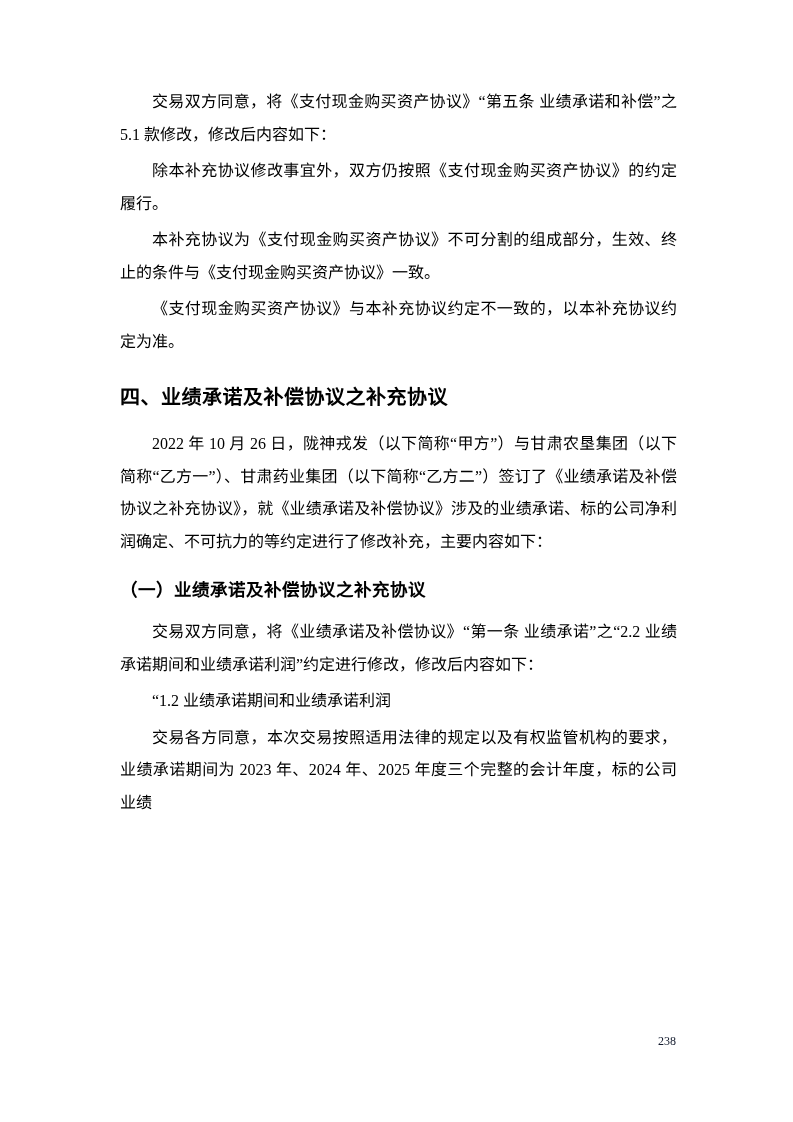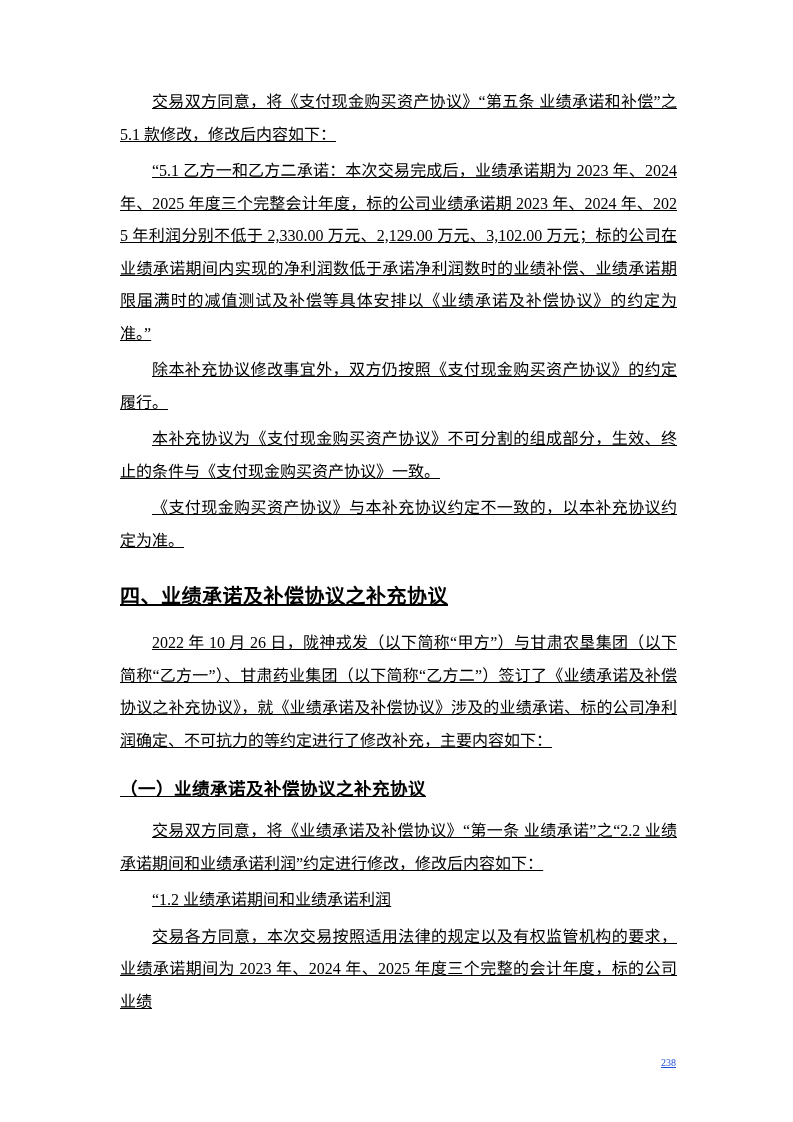--- a/index.html
+++ b/index.html
@@ -1,15 +1,15 @@
 <!DOCTYPE html>
 <html lang="zh-CN"><head>
 <meta charset="utf-8">
 <style>
-  * { margin: 0; padding: 0; box-sizing: border-box; text-decoration: underline; }
+  * { margin: 0; padding: 0; box-sizing: border-box; }
   html, body { background: #ffffff; }
   body {
     width: 793px;
     height: 1122px;
     position: relative;
     font-family: "Liberation Serif", "DejaVu Serif", serif;
     color: #000000;
     overflow: hidden;
   }
   .page {
@@ -40,34 +40,32 @@
     font-weight: 700;
     font-size: 20px;
     line-height: 36px;
     margin: 21px 0 13px 0;
     letter-spacing: 0.5px;
   }
   .page-number {
     position: absolute;
     top: 1034px;
     right: 117px;
-    font-size: 10px;
+    font-size: 12px;
     font-family: "Liberation Serif", "DejaVu Serif", serif;
-    color: #1d4ed8;
-    margin-top: 23px;
+    color: #0f172a;
   }
 </style>
 </head>
 <body>
 
 <div class="page">
 
   <p class="body-p">交易双方同意，将《支付现金购买资产协议》“第五条 业绩承诺和补偿”之 5.1 款修改，修改后内容如下：</p>
 
-  <p class="body-p">“5.1 乙方一和乙方二承诺：本次交易完成后，业绩承诺期为 2023 年、2024 年、2025 年度三个完整会计年度，标的公司业绩承诺期 2023 年、2024 年、2025 年利润分别不低于 2,330.00 万元、2,129.00 万元、3,102.00 万元；标的公司在业绩承诺期间内实现的净利润数低于承诺净利润数时的业绩补偿、业绩承诺期限届满时的减值测试及补偿等具体安排以《业绩承诺及补偿协议》的约定为准。”</p>
 
 
   <p class="body-p">除本补充协议修改事宜外，双方仍按照《支付现金购买资产协议》的约定履行。</p>
 
   <p class="body-p">本补充协议为《支付现金购买资产协议》不可分割的组成部分，生效、终止的条件与《支付现金购买资产协议》一致。</p>
 
   <p class="body-p">《支付现金购买资产协议》与本补充协议约定不一致的，以本补充协议约定为准。</p>
 
   <h1 class="heading-1">四、业绩承诺及补偿协议之补充协议</h1>
 

